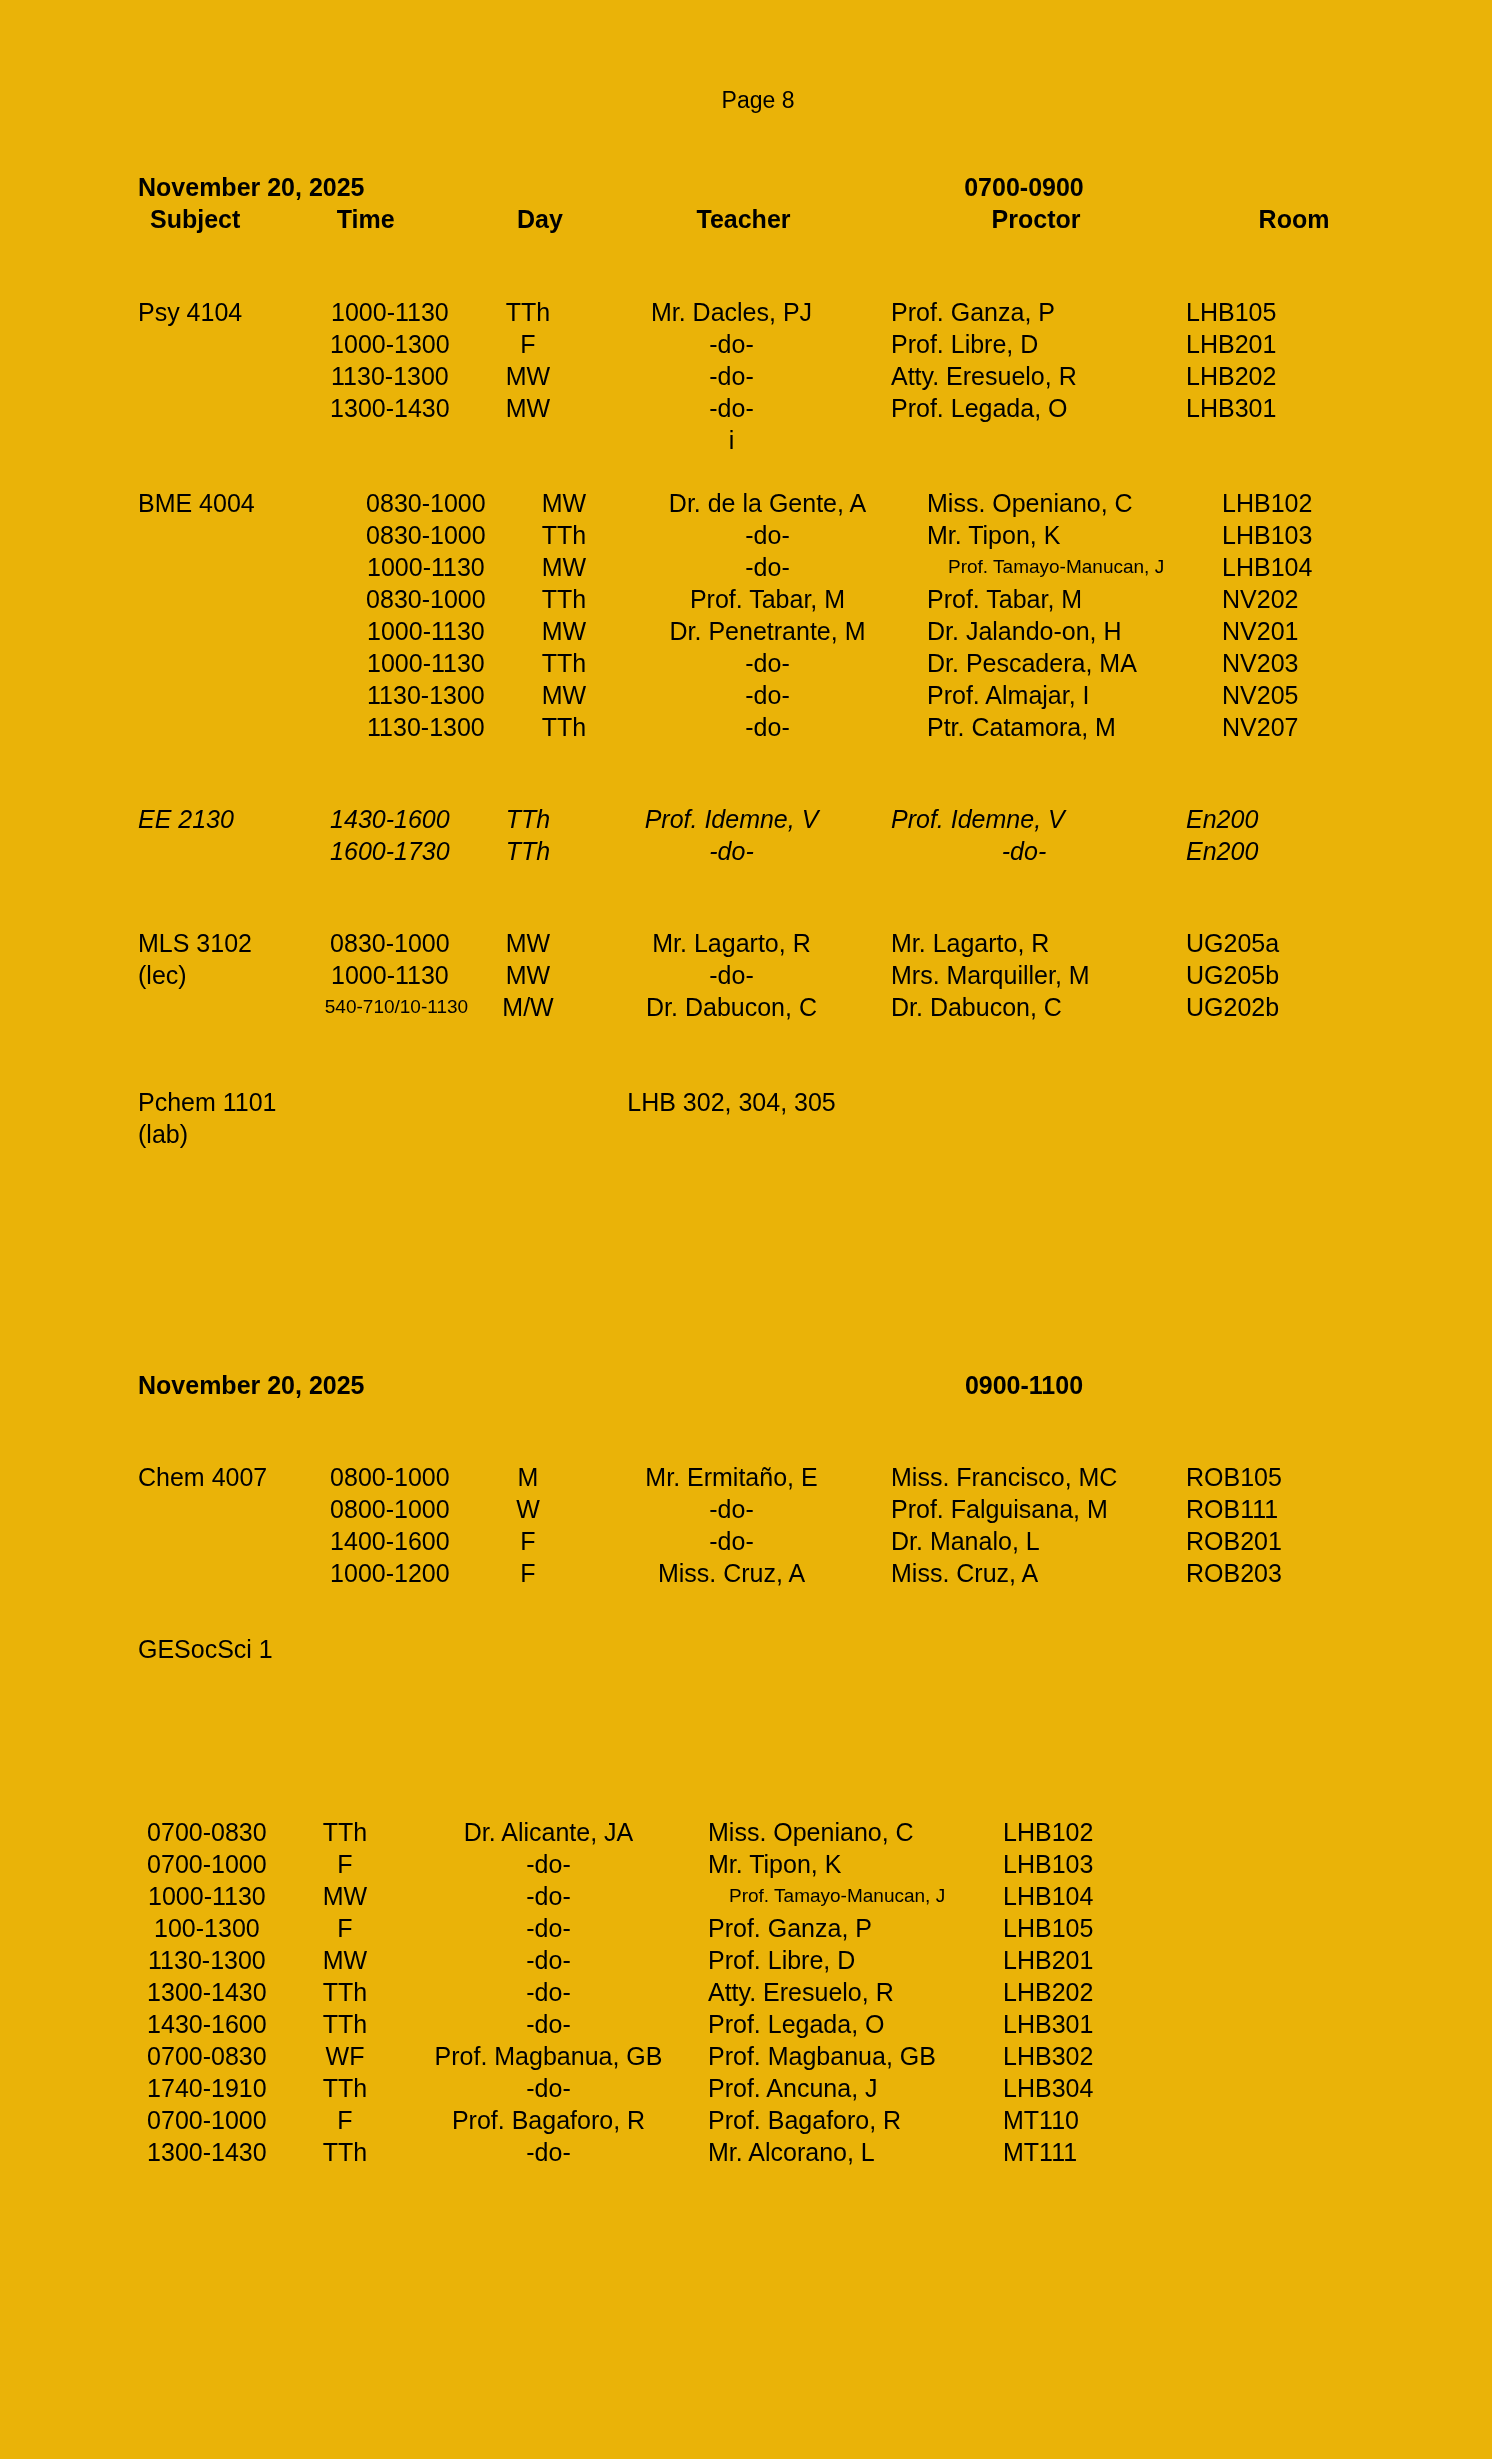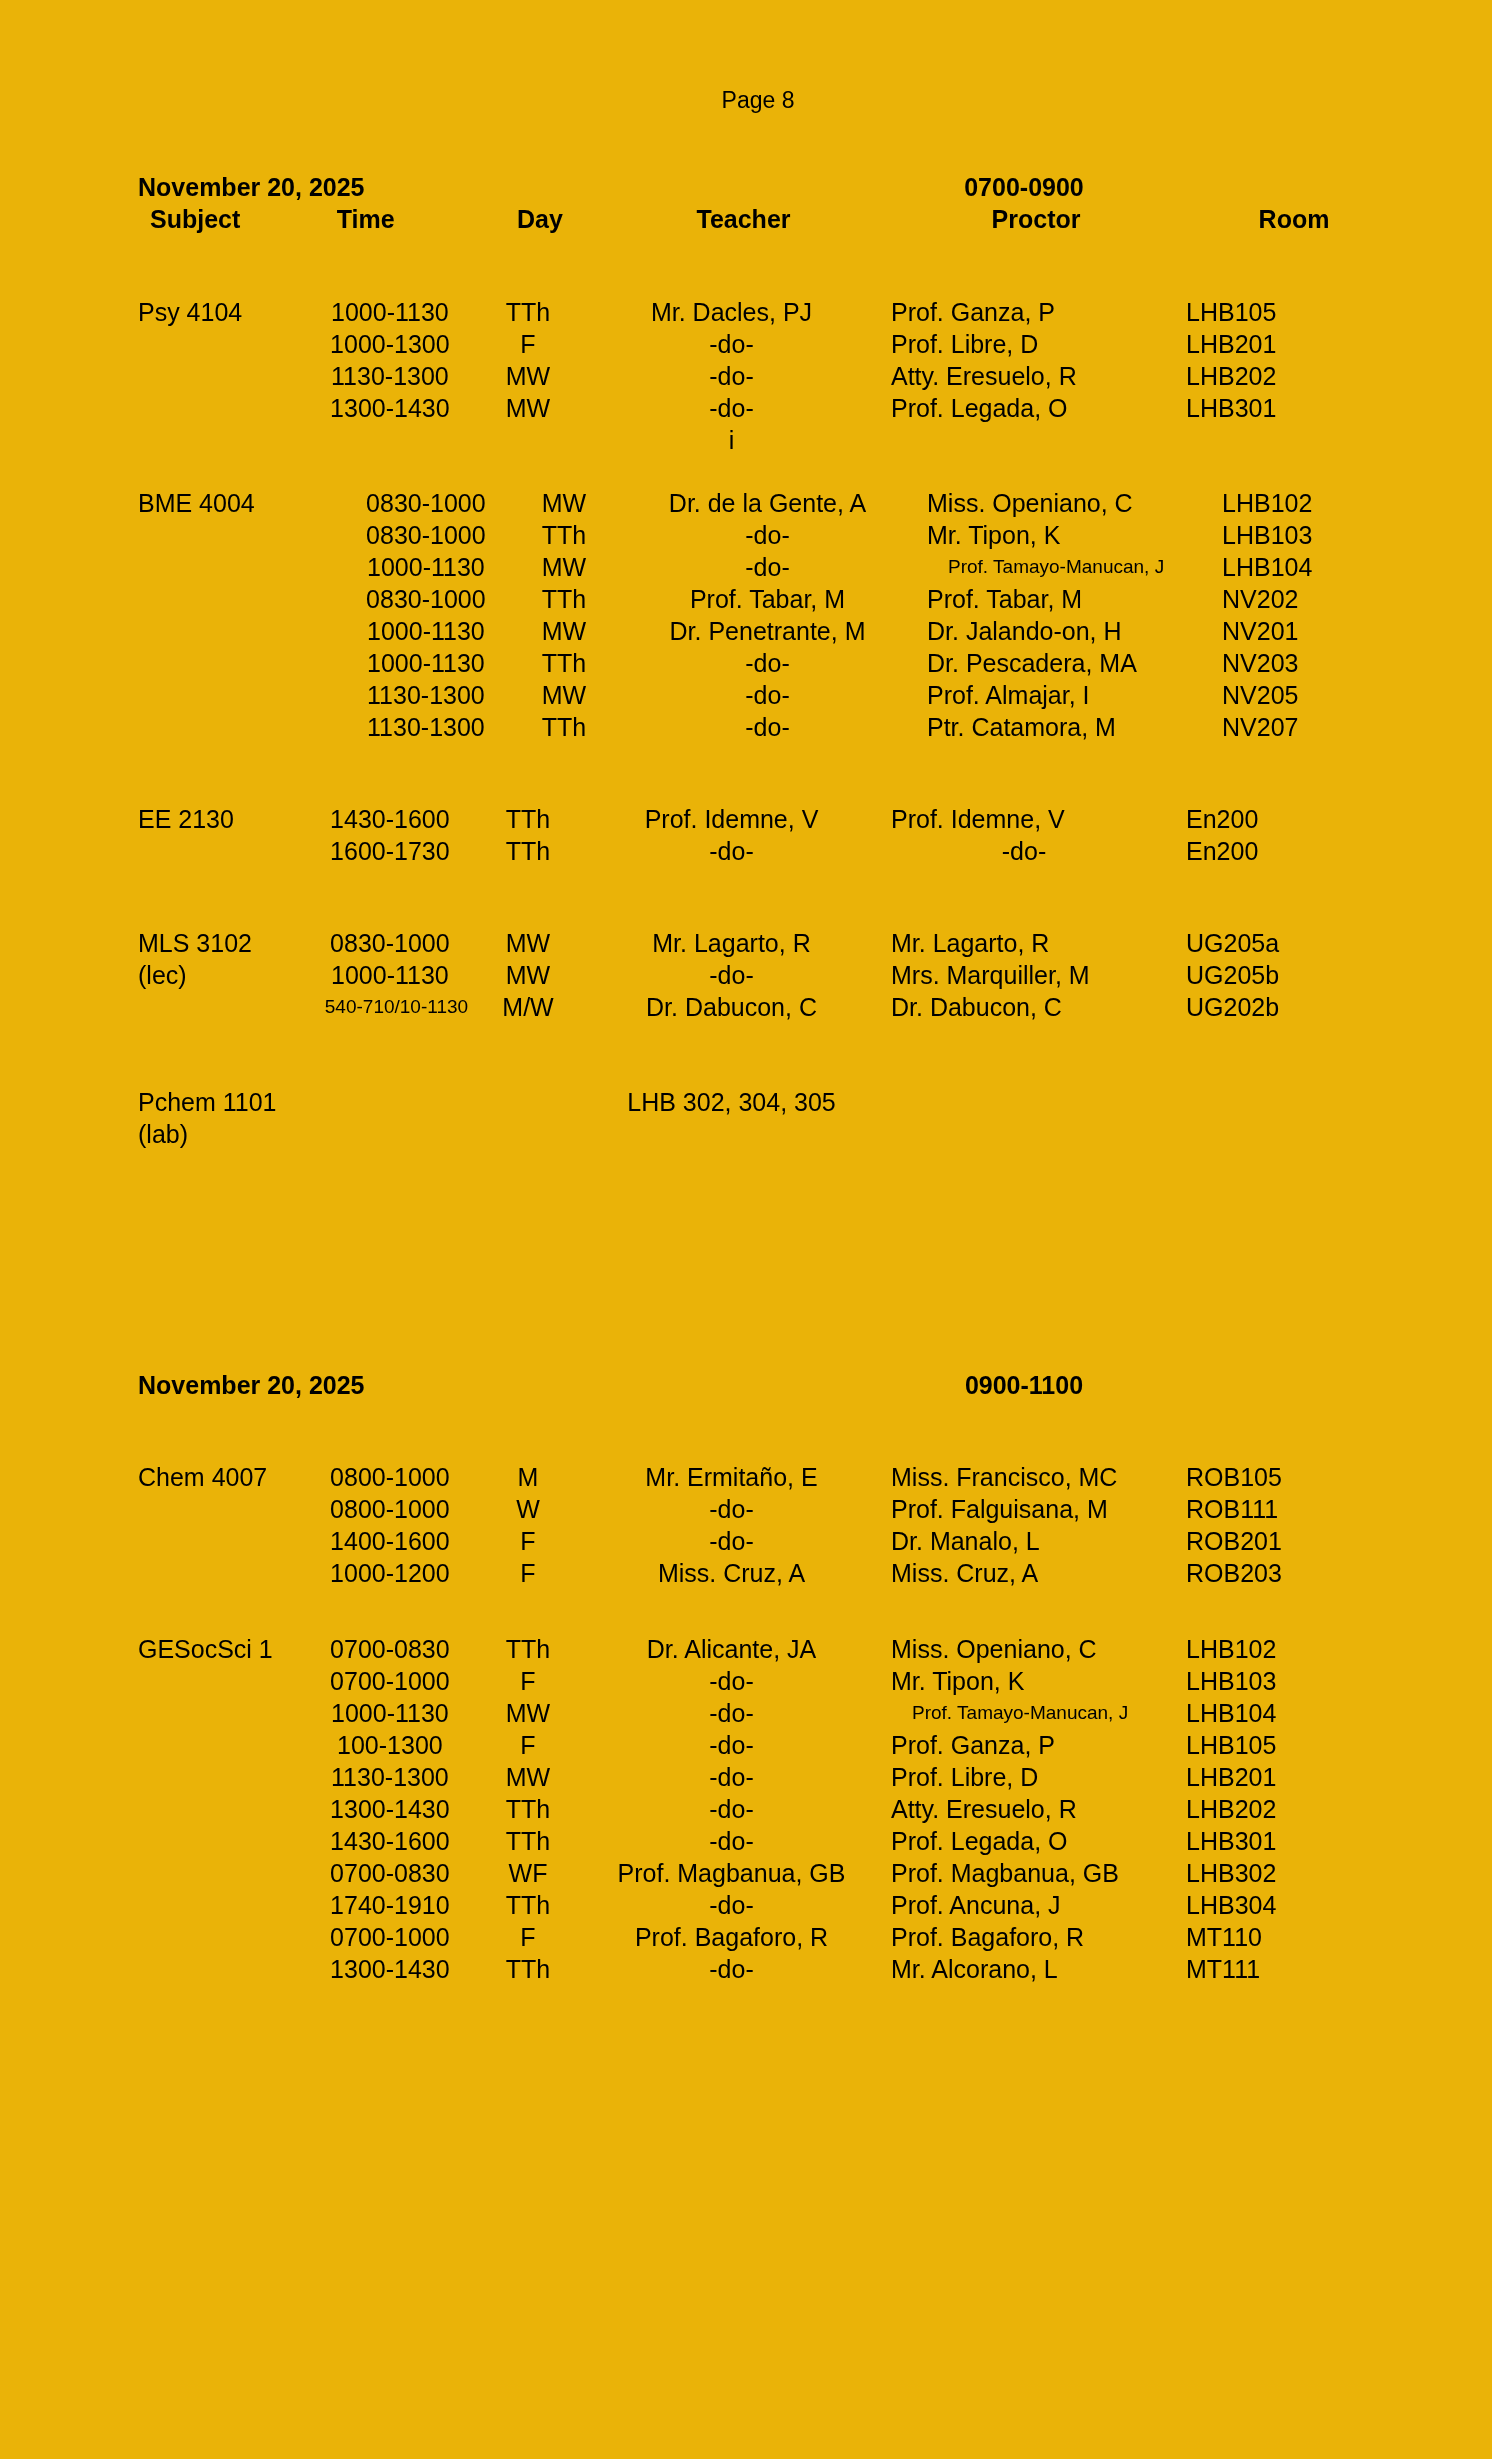--- a/index.html
+++ b/index.html
@@ -65,25 +65,25 @@
   .cell-day { text-align: center; }
   .cell-teacher { text-align: center; white-space: nowrap; }
   .cell-proctor { text-align: left; padding-left: 29px; white-space: nowrap; }
   .cell-proctor.center { text-align: center; padding-left: 0; }
   .cell-proctor.indent { padding-left: 50px; }
   .cell-room { text-align: left; }
   .small { font-size: 19px; }
   
   #sec1-blocks .block:nth-child(1) { margin-bottom: 31px; }
   #sec1-blocks .block:nth-child(2) { margin-bottom: 60px; gap: 36px; }
-  #sec1-blocks .block:nth-child(3) { margin-bottom: 60px; }
+  #sec1-blocks .block:nth-child(3) { margin-bottom: 60px; font-style: italic; }
   #sec1-blocks .block:nth-child(4) { margin-bottom: 63px; }
   .section-1 { margin-bottom: 219px; }
   #sec2-blocks .block:nth-child(1) { margin-bottom: 44px; }
-  #sec2-blocks .block:nth-child(2) { margin-bottom: 60px; }
+  #sec2-blocks .block:nth-child(2) { margin-bottom: 60px; flex-direction: column; }
 </style>
 </head>
 <body>
 
 <div class="page">
 
   <div class="page-number">Page 8</div>
 
   <section class="section-1">
     <div class="sec-head-wrap-1" id="sec1-head">

